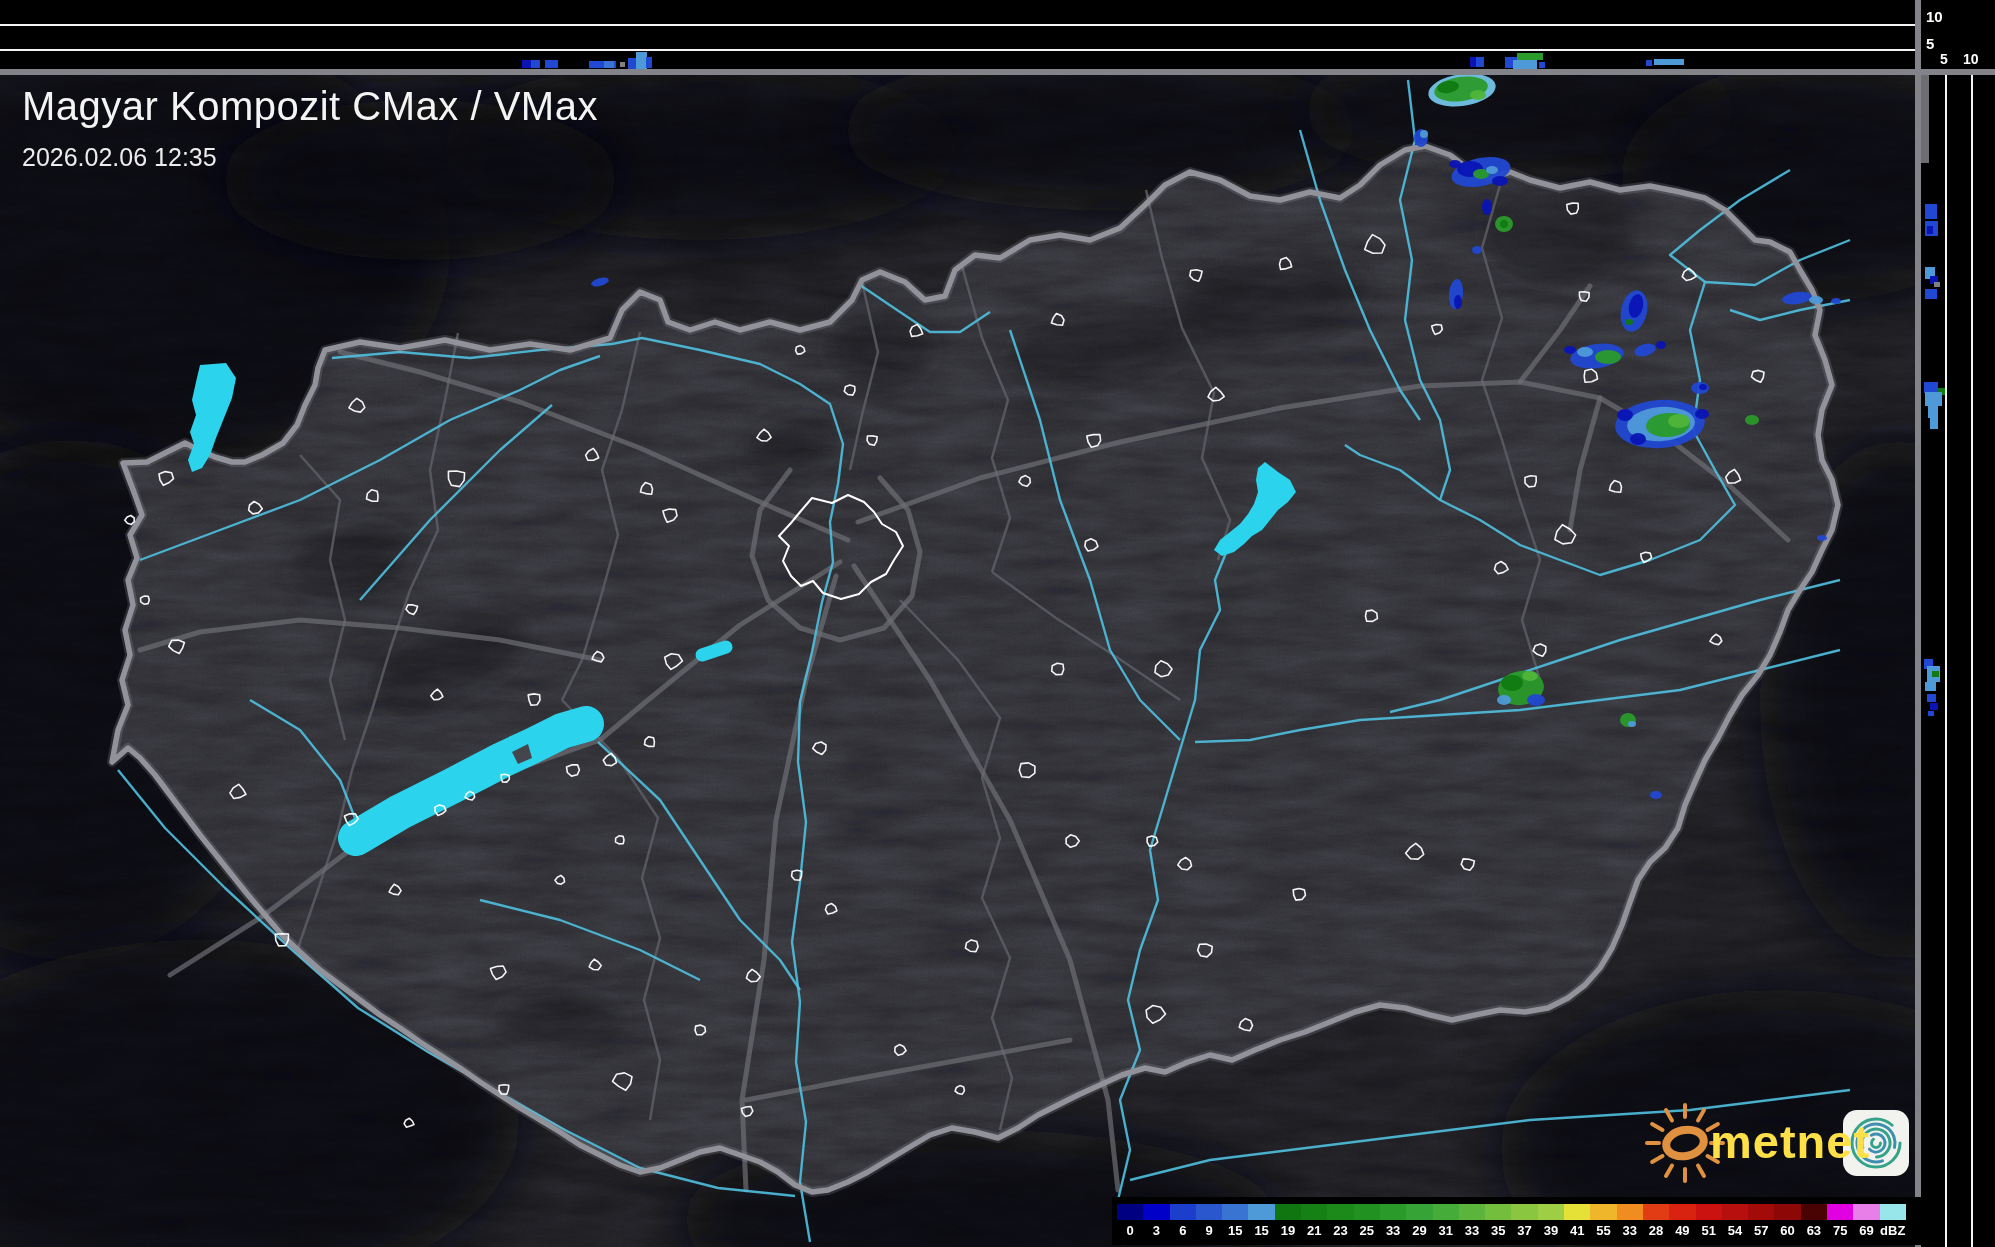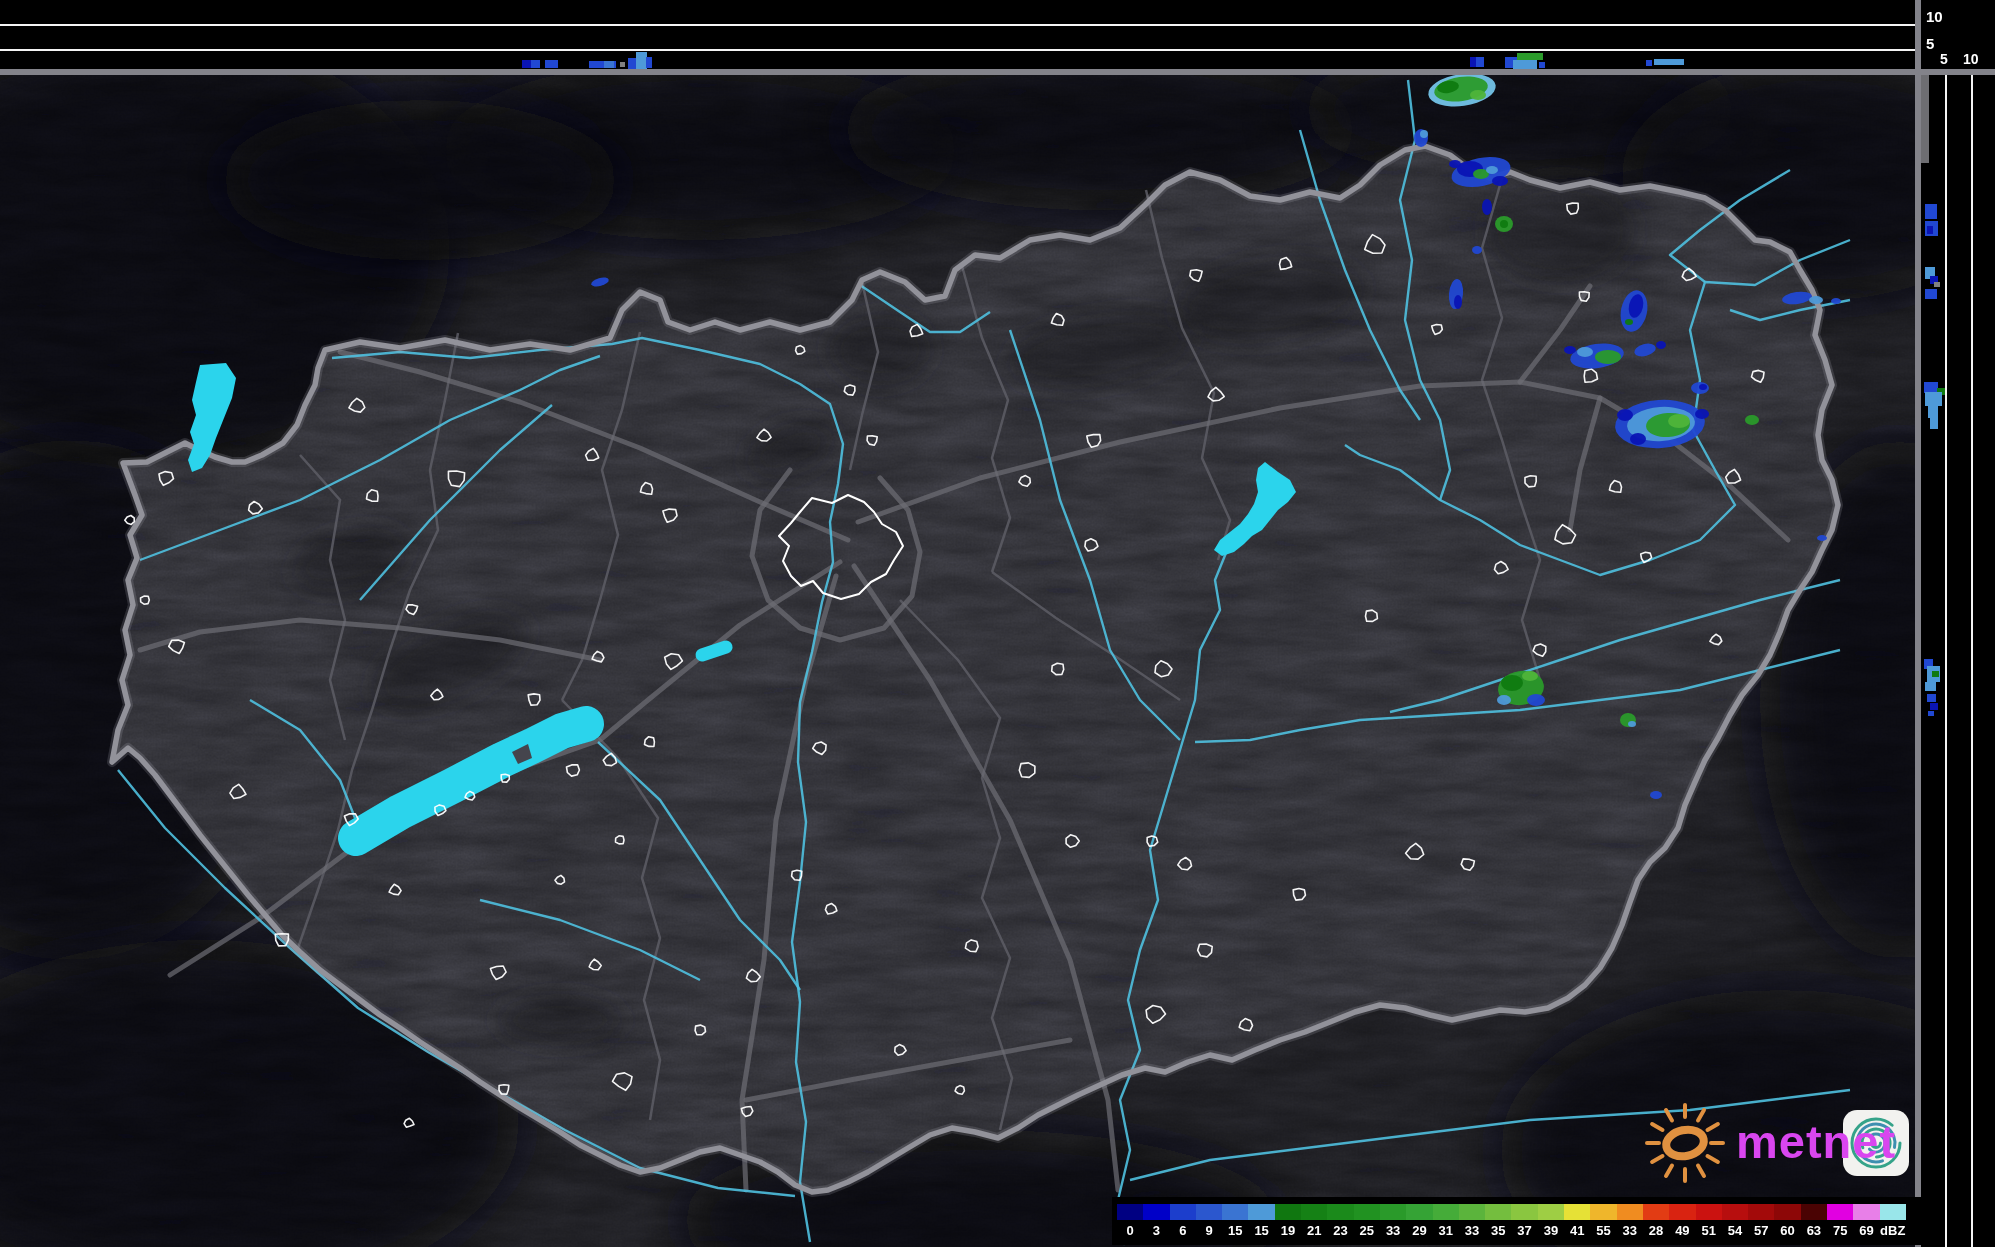--- a/index.html
+++ b/index.html
@@ -18,22 +18,22 @@
   .mark{position:absolute;}
   #titleBlock{position:absolute;left:22px;top:84px;color:#f2f2f2;}
   #titleBlock h1{margin:0;font-size:40px;font-weight:500;letter-spacing:.5px;color:#f4f4f4;}
   #timestamp{margin-top:14px;font-size:25px;color:#ececec;}
   #colorbar{position:absolute;left:1112px;top:1197px;width:819px;height:48px;background:#000;}
   #cells{position:absolute;left:5px;top:7px;height:36px;display:flex;}
   .cell{width:26.3px;position:relative;}
   .cell .sw{display:block;width:100%;height:16px;}
   .cell .lb{display:block;text-align:center;color:#fff;font-size:13px;font-weight:bold;margin-top:3px;}
   #logo{position:absolute;left:1638px;top:1096px;width:285px;height:92px;}
-  #logoText{position:absolute;left:72px;top:18px;color:#d946ef;font-size:47px;font-weight:bold;
-            letter-spacing:1px;font-family:"Liberation Sans",sans-serif;margin-left:26px;}
+  #logoText{position:absolute;left:72px;top:18px;color:#fde047;font-size:47px;font-weight:bold;
+            letter-spacing:1px;font-family:"Liberation Sans",sans-serif;}
 </style>
 </head>
 <body>
 
 <div id="page">
 
   <svg id="mapsvg" width="1995" height="1247">
     <defs>
       <filter id="b30" x="-60%" y="-60%" width="220%" height="220%">
           <feGaussianBlur stdDeviation="30"></feGaussianBlur>
@@ -319,20 +319,22 @@
       <div class="mark" style="left: 1924px; top: 659px; width: 9px; height: 10px; background: rgb(33, 72, 210);"></div>
       <div class="mark" style="left: 1927px; top: 666px; width: 13px; height: 16px; background: rgb(78, 154, 216);"></div>
       <div class="mark" style="left: 1932px; top: 671px; width: 7px; height: 6px; background: rgb(15, 122, 16);"></div>
       <div class="mark" style="left: 1925px; top: 682px; width: 11px; height: 9px; background: rgb(78, 154, 216);"></div>
       <div class="mark" style="left: 1927px; top: 694px; width: 9px; height: 8px; background: rgb(33, 72, 210);"></div>
       <div class="mark" style="left: 1930px; top: 703px; width: 8px; height: 7px; background: rgb(10, 20, 180);"></div>
       <div class="mark" style="left: 1928px; top: 711px; width: 6px; height: 5px; background: rgb(33, 72, 210);"></div>
     </div>
 
   <div id="titleBlock">
+    <h1>Magyar Kompozit CMax / VMax</h1>
+    <div id="timestamp">2026.02.06 12:35</div>
   </div>
 
   <div id="colorbar">
     <div id="cells">
         <div class="cell">
           <span class="sw" style="background: rgb(0, 0, 130);"></span>
           <span class="lb">0</span>
         </div>
         <div class="cell">
           <span class="sw" style="background: rgb(0, 0, 200);"></span>

